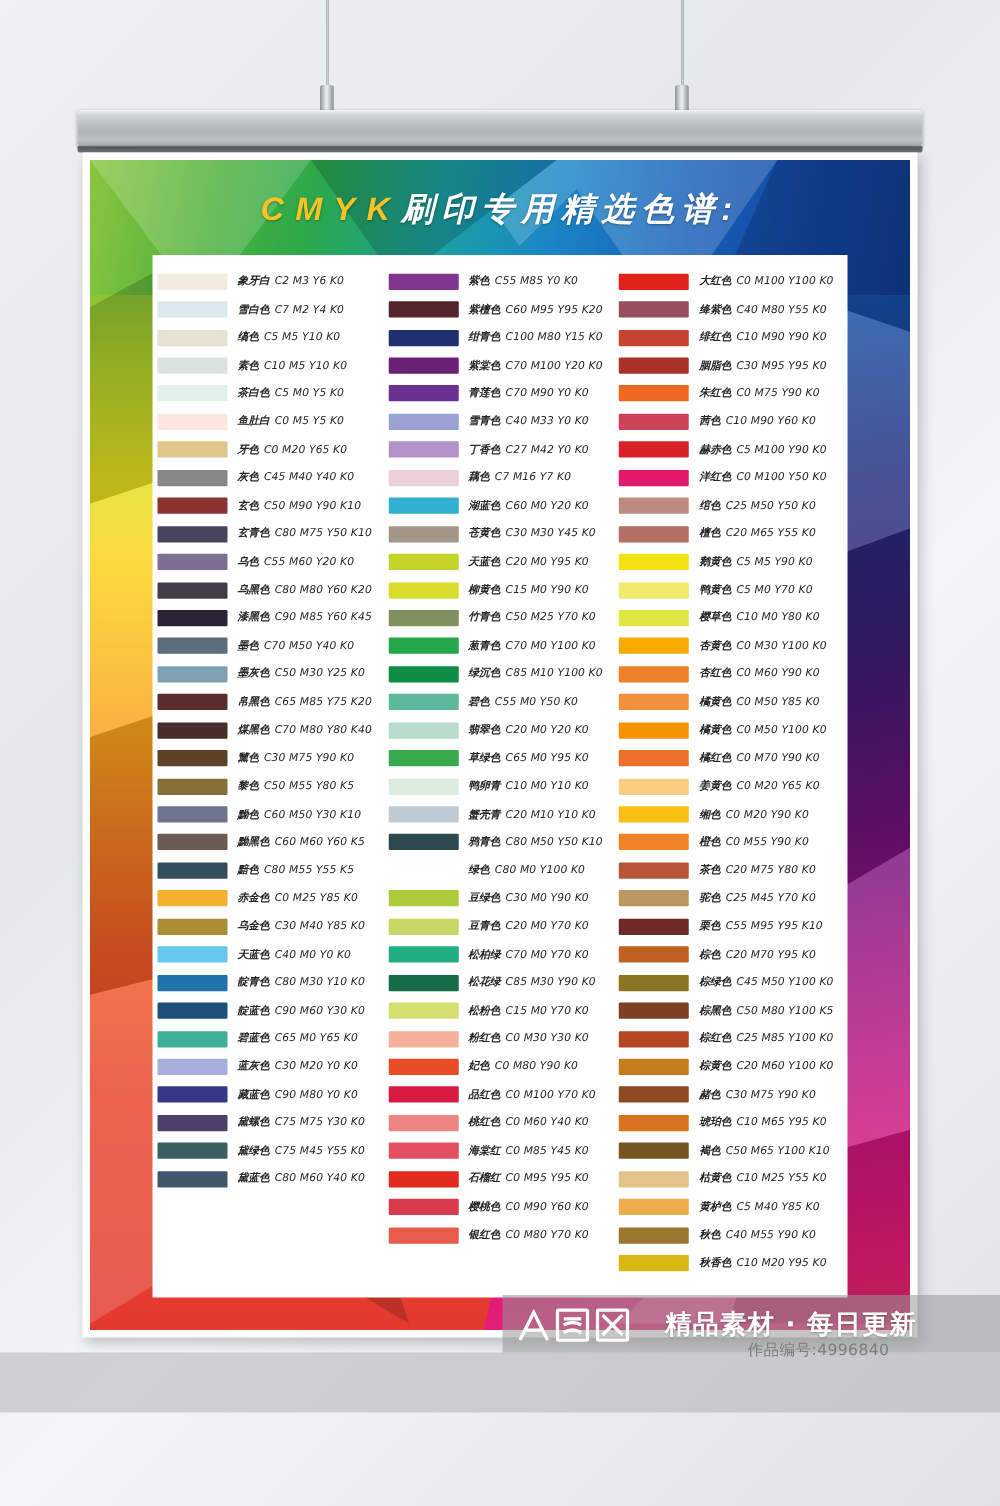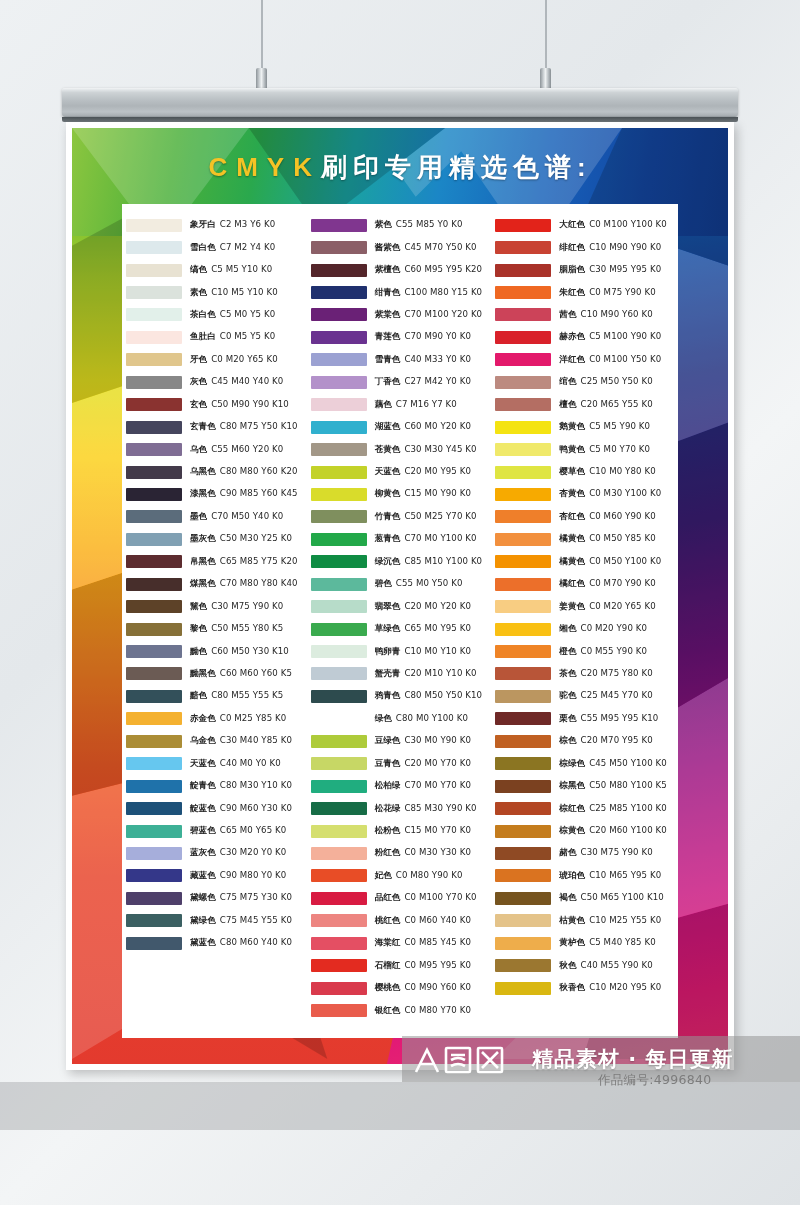--- a/index.html
+++ b/index.html
@@ -48,20 +48,21 @@
     background: #ffffff;
     padding: 6px;
     box-shadow: 3px 4px 10px rgba(0,0,0,.22);
   }
   #poster-frame {
     position: relative; width: 100%; height: 100%; overflow: hidden;
     background:
       linear-gradient(180deg,
         #4aa63c 0%, #72bb33 8%, #a9cf2b 16%, #e3df20 27%,
         #fcd119 35%, #fbb018 45%, #f68722 56%, #ef5b26 68%, #e8432a 80%, #e33a2e 100%);
+    font-style: italic;
   }
   
   #frame-right-band {
     position: absolute; right: 0; top: 0; width: 52%; height: 100%;
     background: linear-gradient(170deg,
       #1a6fc4 0%, #1457ad 14%, #203080 30%, #3b1d73 45%,
       #6b1378 58%, #9c1280 70%, #c8157f 82%, #e21b75 92%, #ec2a6e 100%);
     clip-path: polygon(100% 0, 100% 100%, 0 100%, 62% 0);
   }
   
@@ -314,24 +315,20 @@
               <div class="chip" style="background: rgb(65, 88, 108);"></div>
               <div class="chip-label"><span class="nm">黛蓝色</span><span class="cv">C80 M60 Y40 K0</span></div>
             </div>
           </div>
         <div class="swatch-col">
             <div class="swatch-row">
               <div class="chip" style="background: rgb(128, 54, 143);"></div>
               <div class="chip-label"><span class="nm">紫色</span><span class="cv">C55 M85 Y0 K0</span></div>
             </div>
             <div class="swatch-row">
-              <div class="chip" style="background: rgb(139, 95, 103);"></div>
-              <div class="chip-label"><span class="nm">酱紫色</span><span class="cv">C45 M70 Y50 K0</span></div>
-            </div>
-            <div class="swatch-row">
               <div class="chip" style="background: rgb(84, 37, 42);"></div>
               <div class="chip-label"><span class="nm">紫檀色</span><span class="cv">C60 M95 Y95 K20</span></div>
             </div>
             <div class="swatch-row">
               <div class="chip" style="background: rgb(31, 48, 110);"></div>
               <div class="chip-label"><span class="nm">绀青色</span><span class="cv">C100 M80 Y15 K0</span></div>
             </div>
             <div class="swatch-row">
               <div class="chip" style="background: rgb(106, 33, 118);"></div>
               <div class="chip-label"><span class="nm">紫棠色</span><span class="cv">C70 M100 Y20 K0</span></div>
@@ -458,20 +455,24 @@
             </div>
             <div class="swatch-row">
               <div class="chip" style="background: rgb(233, 92, 76);"></div>
               <div class="chip-label"><span class="nm">银红色</span><span class="cv">C0 M80 Y70 K0</span></div>
             </div>
           </div>
         <div class="swatch-col">
             <div class="swatch-row">
               <div class="chip" style="background: rgb(226, 35, 26);"></div>
               <div class="chip-label"><span class="nm">大红色</span><span class="cv">C0 M100 Y100 K0</span></div>
+            </div>
+            <div class="swatch-row">
+              <div class="chip" style="background: rgb(151, 80, 93);"></div>
+              <div class="chip-label"><span class="nm">绛紫色</span><span class="cv">C40 M80 Y55 K0</span></div>
             </div>
             <div class="swatch-row">
               <div class="chip" style="background: rgb(200, 66, 50);"></div>
               <div class="chip-label"><span class="nm">绯红色</span><span class="cv">C10 M90 Y90 K0</span></div>
             </div>
             <div class="swatch-row">
               <div class="chip" style="background: rgb(169, 50, 41);"></div>
               <div class="chip-label"><span class="nm">胭脂色</span><span class="cv">C30 M95 Y95 K0</span></div>
             </div>
             <div class="swatch-row">

